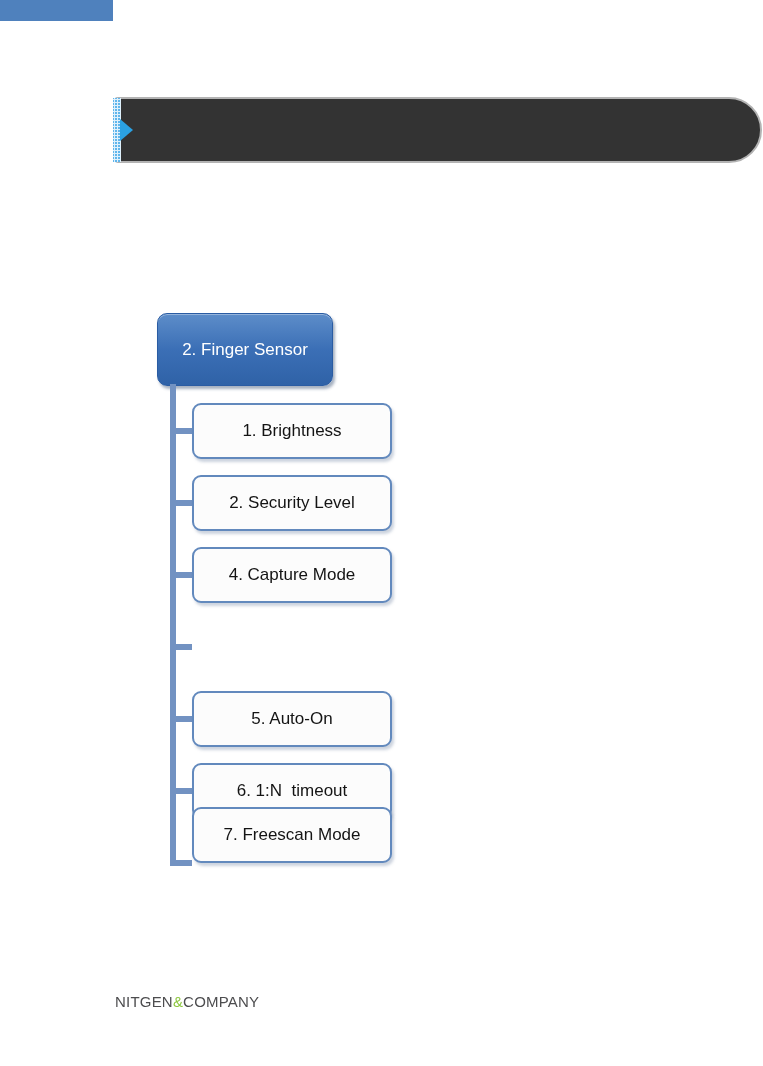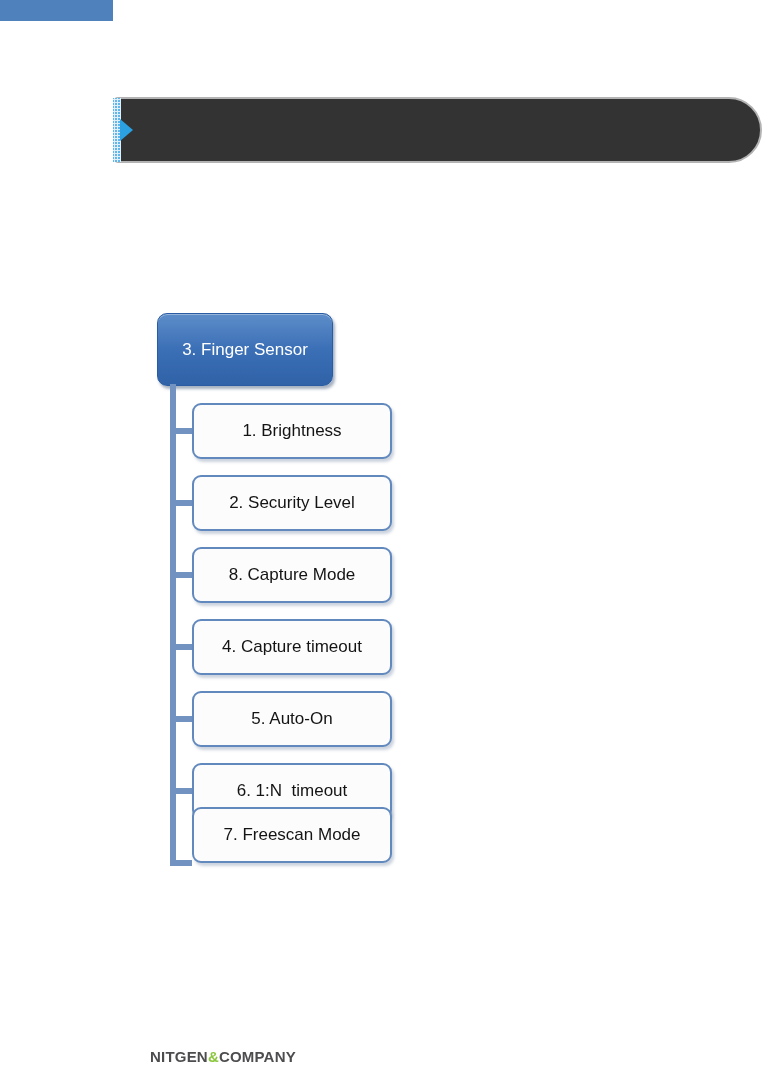--- a/index.html
+++ b/index.html
@@ -102,67 +102,63 @@
     justify-content: center;
     font-size: 17px;
     color: #141414;
   }
   .node:last-of-type { border-color: #9db7d9; }
   .node-label { white-space: pre; }
 
   
   .logo {
     position: absolute;
-    left: 115px; top: 1048px;
+    left: 115px; top: 993px;
     font-size: 15px;
-    font-weight: bold;
+    font-weight: normal;
     letter-spacing: 0.2px;
     color: #4d4d4f;
     white-space: pre;
-    margin-left: 35px;
   }
   .logo .amp { color: #8cc63e; }
 </style>
 </head>
 <body>
 
 <div class="page">
 
   <div class="corner-tab"></div>
 
   <div class="banner"></div>
   <div class="banner-strip"></div>
   <div class="banner-arrow"></div>
   <div class="banner-title"></div>
 
   <div class="root-node">
-    <span class="root-line">3. Finger Sensor</span>
+    <span class="root-line">2. Finger Sensor</span>
   </div>
 
   <div class="trunk"></div>
 
   <div class="branch" style="top:428px"></div>
   <div class="branch" style="top:500px"></div>
   <div class="branch" style="top:572px"></div>
   <div class="branch" style="top:644px"></div>
   <div class="branch" style="top:716px"></div>
   <div class="branch" style="top:788px"></div>
   <div class="branch" style="top:860px"></div>
 
   <div class="node" style="top:403px">
     <span class="node-label">1. Brightness</span>
   </div>
   <div class="node" style="top:475px">
     <span class="node-label">2. Security Level</span>
   </div>
   <div class="node" style="top:547px">
-    <span class="node-label">8. Capture Mode</span>
-  </div>
-  <div class="node" style="top:619px">
-    <span class="node-label">4. Capture timeout</span>
+    <span class="node-label">4. Capture Mode</span>
   </div>
   <div class="node" style="top:691px">
     <span class="node-label">5. Auto-On</span>
   </div>
   <div class="node" style="top:763px">
     <span class="node-label">6. 1:N  timeout</span>
   </div>
   <div class="node" style="top:807px">
     <span class="node-label">7. Freescan Mode</span>
   </div>

